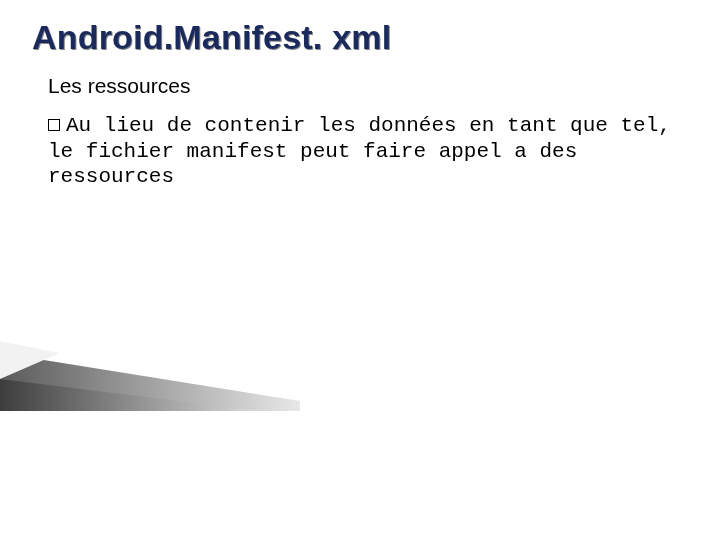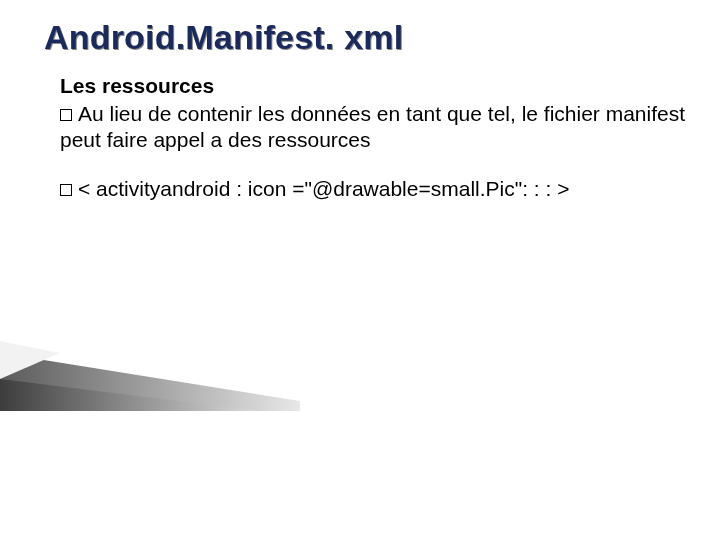--- a/index.html
+++ b/index.html
@@ -11,42 +11,43 @@
     font-family: Arial, Helvetica, sans-serif;
     color: #000;
     position: relative;
     overflow: hidden;
   }
   .slide {
     width: 720px;
     height: 411px;
     position: relative;
     box-sizing: border-box;
-    padding: 18px 28px 0 50px;
+    padding: 18px 28px 0 38px;
   }
   .title {
     font-size: 34px;
     font-weight: bold;
     letter-spacing: 0.2px;
     color: #1b2a5c;
     text-shadow: 1px 1px 0 #888;
     margin-bottom: 16px;
     margin-left: -6px;
   }
   .body {
     font-size: 21px;
     line-height: 1.23;
     padding-left: 10px;
   }
   .heading {
-    font-weight: bold;
-    margin-bottom: 2px;
+    font-weight: normal;
+    margin-bottom: 14px;
   }
   .para {
     margin-bottom: 24px;
+    font-family: Liberation Mono, monospace;
   }
   .cb {
     display: inline-block;
     width: 12px;
     height: 12px;
     border: 1.2px solid #000;
     background: #fff;
     margin-right: 6px;
     position: relative;
     top: 0px;
@@ -66,23 +67,20 @@
 <div class="slide">
   <div class="title">Android.Manifest. xml</div>
 
   <div class="body">
     <div class="heading">Les ressources</div>
 
     <div class="para">
       <span class="cb"></span><span>Au lieu de contenir les données en tant que tel, le fichier manifest peut faire appel a des ressources</span>
     </div>
 
-    <div class="para">
-      <span class="cb"></span><span>&lt;</span><span> activityandroid : icon ="@drawable=small.Pic": : : &gt;</span>
-    </div>
 
   </div>
 
   <svg class="wedge" viewBox="0 0 300 110" preserveAspectRatio="none">
     <defs>
       <linearGradient id="g1" x1="0" y1="0" x2="1" y2="0">
         <stop offset="0" stop-color="#5a5a5a"></stop>
         <stop offset="1" stop-color="#e8e8e8"></stop>
       </linearGradient>
       <linearGradient id="g2" x1="0" y1="0" x2="1" y2="0">

